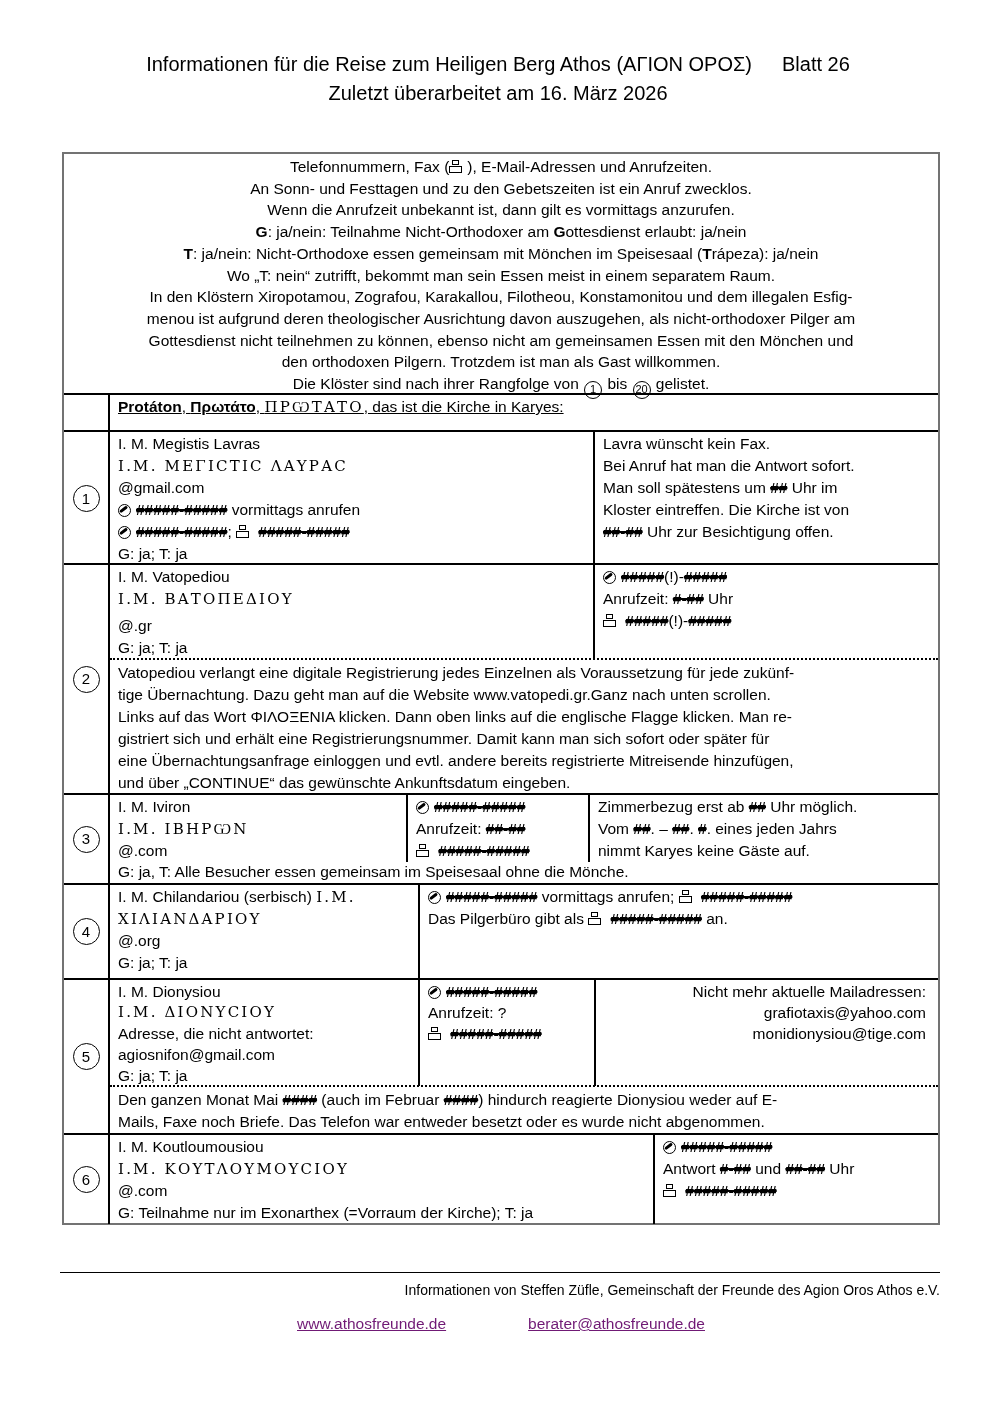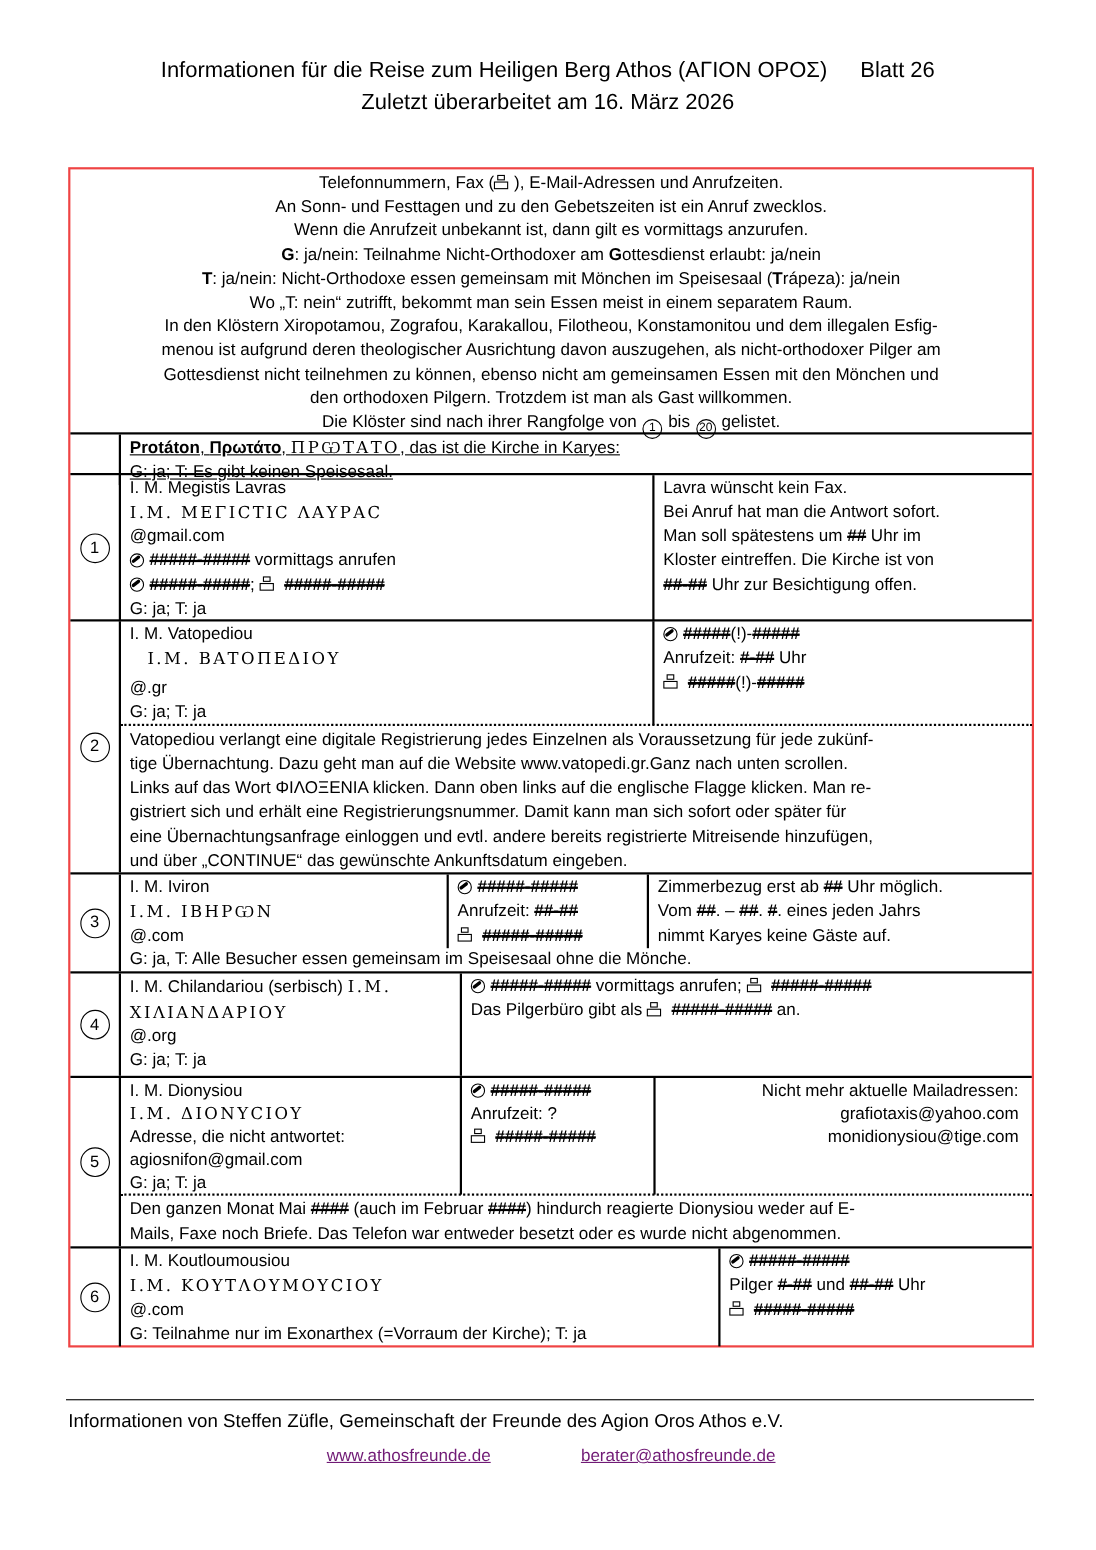--- a/index.html
+++ b/index.html
@@ -10,21 +10,21 @@
   .b{font-weight:bold;}
   .redacted{font-weight:bold;text-decoration:line-through;text-decoration-thickness:2px;}
   .uncial{font-family:"DejaVu Serif", serif;letter-spacing:2.2px;font-size:15px;}
   .prelines{white-space:pre-line;}
 
   
   .title-wrap{position:absolute;top:50px;left:0;width:996px;text-align:center;font-size:20px;line-height:29px;}
   .blatt{margin-left:30px;}
 
   
-  .tbl{position:absolute;left:62px;top:152px;width:878px;border:2px solid #ef4444;box-sizing:border-box;
+  .tbl{position:absolute;left:62px;top:152px;width:878px;border:2px solid #737373;box-sizing:border-box;
        font-size:15.5px;line-height:22px;}
   .sec{box-sizing:border-box;}
   .bt{border-top:2px solid #000;}
   .vr{border-right:2px solid #000;}
   .cell{box-sizing:border-box;padding:1px 8px 0 8px;}
   .nc{display:flex;align-items:center;justify-content:center;border-right:2px solid #000;box-sizing:border-box;}
   .badge{width:27px;height:27px;border:1.6px solid #000;border-radius:50%;display:flex;align-items:center;
          justify-content:center;font-size:15px;box-sizing:border-box;}
   .circ-inline{display:inline-flex;width:18px;height:18px;border:1.3px solid #000;border-radius:50%;
          align-items:center;justify-content:center;font-size:11px;vertical-align:-4px;margin:0 1px;box-sizing:border-box;}
@@ -37,33 +37,33 @@
   .r2-note{height:135px;border-top:2px dotted #000;box-sizing:border-box;padding:2px 8px 0 8px;}
   .sec-r3{height:90px;display:grid;grid-template-columns:46px 1fr;}
   .r3-top{height:66px;display:grid;grid-template-columns:298px 182px 1fr;}
   .r3-bottom{height:22px;padding:0 8px;}
   .sec-r4{height:95px;display:grid;grid-template-columns:46px 310px 1fr;}
   .sec-r5{height:155px;display:grid;grid-template-columns:46px 1fr;line-height:21px;}
   .r5-contact{height:105px;display:grid;grid-template-columns:310px 176px 1fr;}
   .r5-note{height:48px;border-top:2px dotted #000;box-sizing:border-box;padding:2px 8px 0 8px;line-height:22px;}
   .sec-r6{height:90px;display:grid;grid-template-columns:46px 545px 1fr;}
   .right-align{text-align:right;padding-right:12px;}
-  .mb6{margin-bottom:5px;margin-left:16px;}
+  .mb6{margin-bottom:5px;}
 
   
   .ic{display:inline-block;position:relative;}
   .icon-phone{width:13px;height:13px;border:1.6px solid #000;border-radius:50%;vertical-align:-2px;margin-right:5px;box-sizing:border-box;}
   .icon-phone::after{content:"";position:absolute;left:0.2px;top:3.4px;width:8.6px;height:2.6px;background:#000;border-radius:1.5px;transform:rotate(-38deg);}
   .icon-fax{width:15px;height:13px;vertical-align:-1px;margin-right:3px;}
   .icon-fax::before{content:"";position:absolute;left:0;bottom:0;width:13px;height:7px;border:1.5px solid #000;box-sizing:border-box;}
   .icon-fax::after{content:"";position:absolute;left:3px;top:0;width:7px;height:5px;border:1.5px solid #000;box-sizing:border-box;}
 
   
   .rule{position:absolute;left:60px;top:1272px;width:880px;border-top:1.5px solid #000;}
-  .credit{position:absolute;left:62px;top:1282px;width:878px;text-align:left;font-size:17px;}
+  .credit{position:absolute;left:62px;top:1282px;width:878px;text-align:right;font-size:14px;}
   .links{position:absolute;left:62px;top:1315px;width:878px;display:flex;justify-content:center;gap:82px;font-size:15.5px;}
   .links a{color:#701a75;text-decoration:underline;cursor:pointer;}
 </style>
 </head>
 <body>
 
 <div class="title-wrap">
   <div><span>Informationen für die Reise zum Heiligen Berg Athos (ΑΓΙΟΝ ΟΡΟΣ)</span><span class="blatt">Blatt 26</span></div>
   <div>Zuletzt überarbeitet am 16. März 2026</div>
 </div>
@@ -81,21 +81,20 @@
 menou ist aufgrund deren theologischer Ausrichtung davon auszugehen, als nicht-orthodoxer Pilger am
 Gottesdienst nicht teilnehmen zu können, ebenso nicht am gemeinsamen Essen mit den Mönchen und
 den orthodoxen Pilgern. Trotzdem ist man als Gast willkommen.</div>
     <div><span>Die Klöster sind nach ihrer Rangfolge von </span><span class="circ-inline">1</span><span> bis </span><span class="circ-inline">20</span><span> gelistet.</span></div>
   </div>
 
   <div class="sec bt sec-protaton">
     <div class="nc"></div>
     <div class="cell">
       <div><span class="b">Protáton</span><span>, </span><span class="b">Πρωτάτο</span><span>, </span><span class="uncial">ΠΡѠΤΑΤΟ</span><span>, das ist die Kirche in Karyes:</span></div>
-      <div>G: ja; T: Es gibt keinen Speisesaal.</div>
     </div>
   </div>
 
   <div class="sec bt sec-r1">
     <div class="nc">
         <span class="badge">1</span>
       </div>
     <div class="cell vr">
       <div>I. M. Megistis Lavras</div>
       <div class="uncial">Ι.Μ. ΜΕΓΙCΤΙC ΛΑΥΡΑC</div>
@@ -216,21 +215,21 @@
         <span class="badge">6</span>
       </div>
     <div class="cell vr">
       <div>I. M. Koutloumousiou</div>
       <div class="uncial">Ι.Μ. ΚΟΥΤΛΟΥΜΟΥCΙΟΥ</div>
       <div>@.com</div>
       <div>G: Teilnahme nur im Exonarthex (=Vorraum der Kirche); T: ja</div>
     </div>
     <div class="cell">
       <div><span class="ic icon-phone"></span><span class="redacted">#####-#####</span></div>
-      <div><span>Pilger </span><span class="redacted">#-##</span><span> und </span><span class="redacted">##-##</span><span> Uhr</span></div>
+      <div><span>Antwort </span><span class="redacted">#-##</span><span> und </span><span class="redacted">##-##</span><span> Uhr</span></div>
       <div><span class="ic icon-fax"></span><span> </span><span class="redacted">#####-#####</span></div>
     </div>
   </div>
 
 </div>
 
 <div class="rule"></div>
 <div class="credit">Informationen von Steffen Züfle, Gemeinschaft der Freunde des Agion Oros Athos e.V.</div>
 <div class="links">
   <a>www.athosfreunde.de</a>

